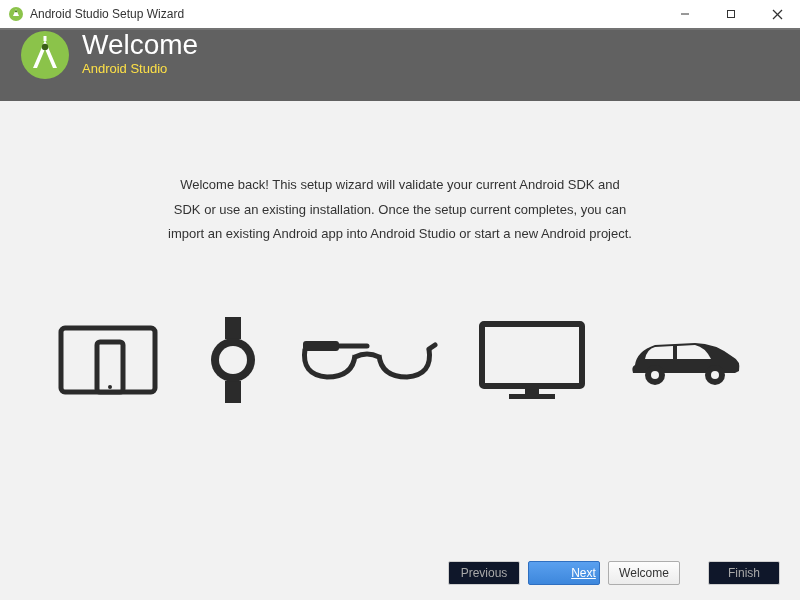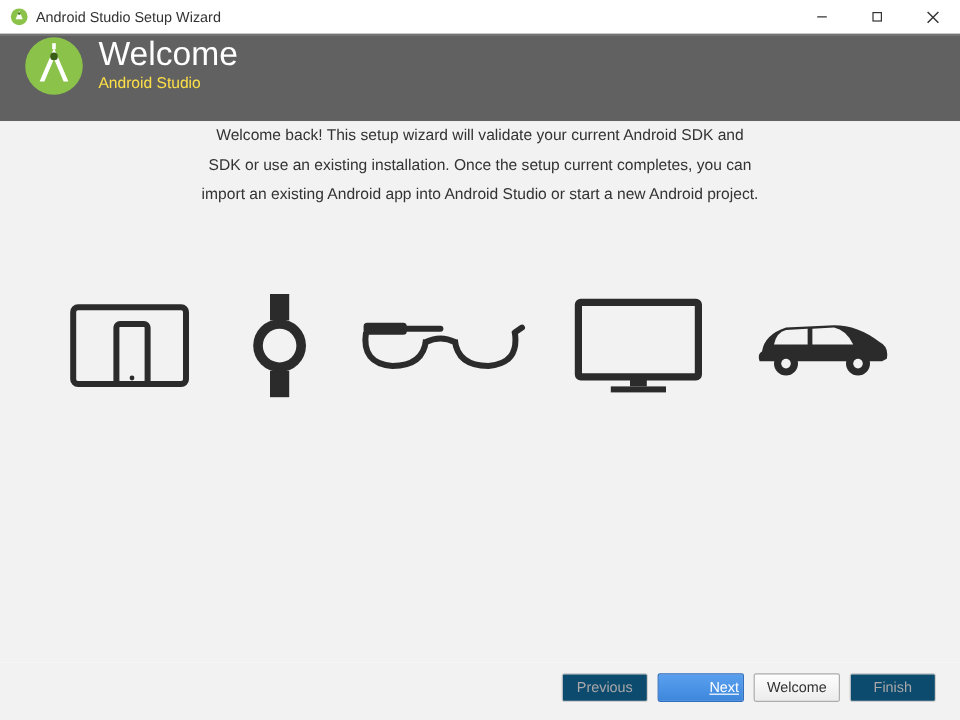--- a/index.html
+++ b/index.html
@@ -65,20 +65,21 @@
       font-size: 13px;
       font-weight: 300;
       color: #fde047;
     }
     .content {
       flex: 1;
       background: #f2f2f2;
       display: flex;
       flex-direction: column;
       align-items: center;
+      padding-top: 72px;
     }
     .welcome-text {
       text-align: center;
       font-size: 13px;
       color: #333;
       line-height: 1.9;
       max-width: 560px;
     }
     .device-row {
       display: flex;
@@ -107,23 +108,24 @@
       background: linear-gradient(#fdfdfd, #ececec);
       border-radius: 2px;
       color: #333;
       display: inline-flex;
       align-items: center;
       justify-content: center;
       cursor: pointer;
     }
     .btn.disabled {
       color: #a8a8a8;
-      background: #0c4a6e;
+      background: #0f172a;
       border-color: #cfcfcf;
       cursor: default;
+      margin-left: 20px;
     }
     .btn.primary {
       background: linear-gradient(#5aa0ef, #3d87dc);
       border-color: #2f6fc0;
       color: #fff;
       text-decoration: underline;
       font-weight: 500;
       padding-left: 39px;
     }
   </style>

